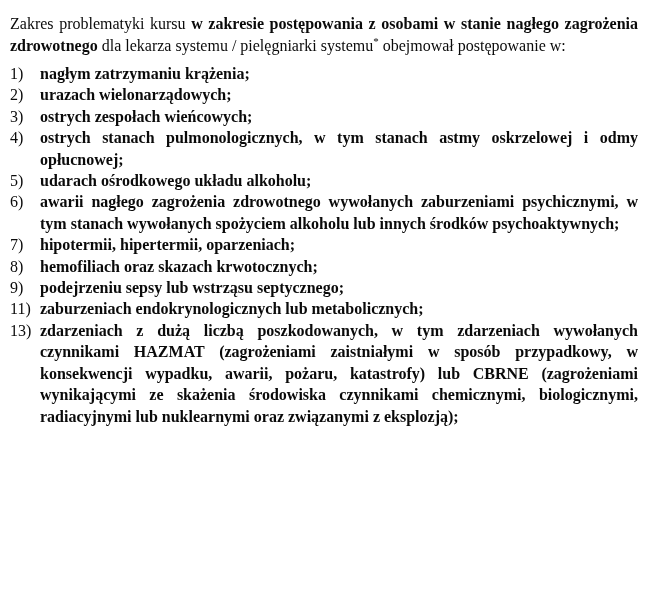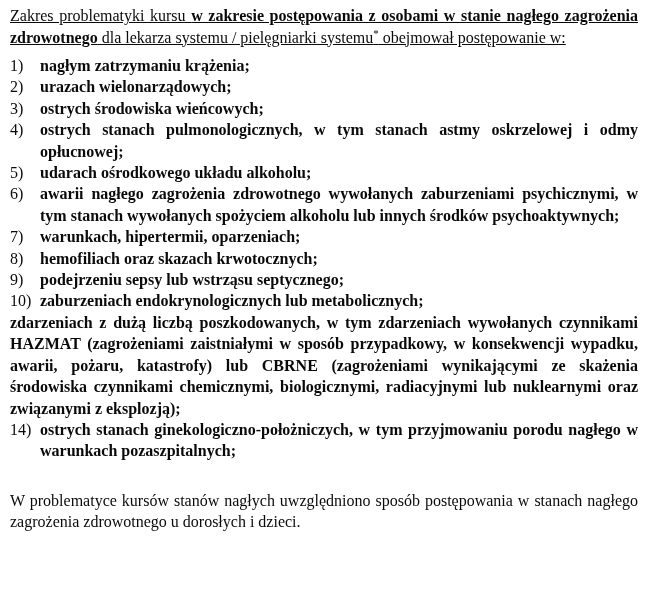--- a/index.html
+++ b/index.html
@@ -13,24 +13,23 @@
     height: 601px;
     background: #ffffff;
     color: #0a0a0a;
     font-family: "Liberation Serif", "DejaVu Serif", serif;
     font-size: 16px;
     box-sizing: border-box;
     padding: 5px 10px 0 10px;
     overflow: hidden;
   }
   .intro {
-    margin: 0 0 7px 0;
+    margin: 8px 0 7px 0;
     text-align: justify;
     line-height: 21.5px;
-    text-decoration: underline;
   }
   .intro .bold { font-weight: bold; }
   .footnote-marker {
     font-size: 11px;
     vertical-align: super;
     line-height: 0;
   }
   ol.topic-list {
     list-style: none;
     margin: 0;
@@ -68,66 +67,62 @@
     <span class="txt">nagłym zatrzymaniu krążenia;</span>
   </li>
 
   <li class="row">
     <span class="num">2)</span>
     <span class="txt">urazach wielonarządowych;</span>
   </li>
 
   <li class="row">
     <span class="num">3)</span>
-    <span class="txt">ostrych środowiska wieńcowych;</span>
+    <span class="txt">ostrych zespołach wieńcowych;</span>
   </li>
 
   <li class="row">
     <span class="num">4)</span>
     <span class="txt">ostrych stanach pulmonologicznych, w tym stanach astmy oskrzelowej i odmy opłucnowej;</span>
   </li>
 
   <li class="row">
     <span class="num">5)</span>
     <span class="txt">udarach ośrodkowego układu alkoholu;</span>
   </li>
 
   <li class="row">
     <span class="num">6)</span>
     <span class="txt">awarii nagłego zagrożenia zdrowotnego wywołanych zaburzeniami psychicznymi, w tym stanach wywołanych spożyciem alkoholu lub innych środków psychoaktywnych;</span>
   </li>
 
   <li class="row">
     <span class="num">7)</span>
-    <span class="txt">warunkach, hipertermii, oparzeniach;</span>
+    <span class="txt">hipotermii, hipertermii, oparzeniach;</span>
   </li>
 
   <li class="row">
     <span class="num">8)</span>
     <span class="txt">hemofiliach oraz skazach krwotocznych;</span>
   </li>
 
   <li class="row">
     <span class="num">9)</span>
     <span class="txt">podejrzeniu sepsy lub wstrząsu septycznego;</span>
   </li>
 
 
   <li class="row">
-    <span class="num">10)</span>
+    <span class="num">11)</span>
     <span class="txt">zaburzeniach endokrynologicznych lub metabolicznych;</span>
   </li>
 
 
   <li class="row">
+    <span class="num">13)</span>
     <span class="txt">zdarzeniach z dużą liczbą poszkodowanych, w tym zdarzeniach wywołanych czynnikami HAZMAT (zagrożeniami zaistniałymi w sposób przypadkowy, w konsekwencji wypadku, awarii, pożaru, katastrofy) lub CBRNE (zagrożeniami wynikającymi ze skażenia środowiska czynnikami chemicznymi, biologicznymi, radiacyjnymi lub nuklearnymi oraz związanymi z eksplozją);</span>
   </li>
 
-  <li class="row">
-    <span class="num">14)</span>
-    <span class="txt">ostrych stanach ginekologiczno-położniczych, w tym przyjmowaniu porodu nagłego w warunkach pozaszpitalnych;</span>
-  </li>
 
 </ol>
 
-  <p class="closing">W problematyce kursów stanów nagłych uwzględniono sposób postępowania w stanach nagłego zagrożenia zdrowotnego u dorosłych i dzieci.</p>
 
 </div>
 
 </body></html>

